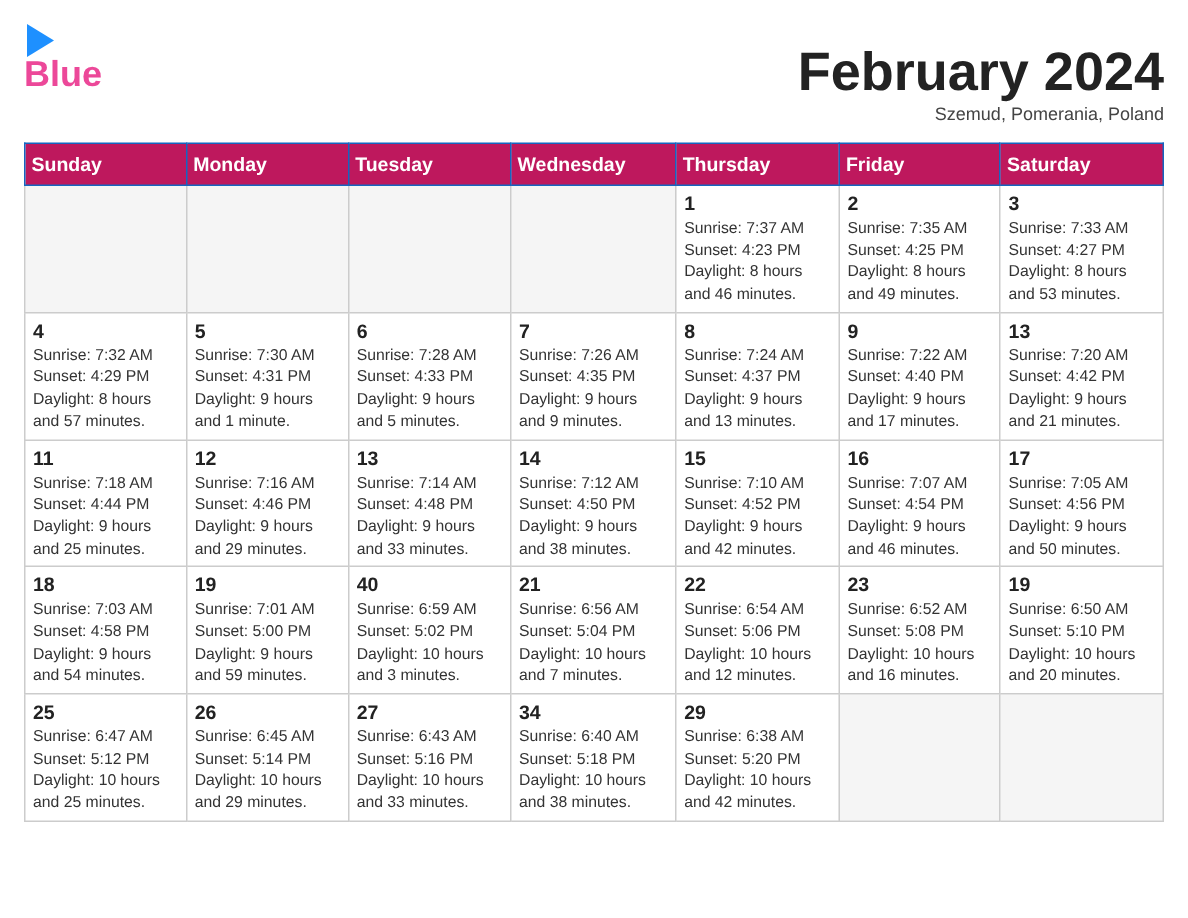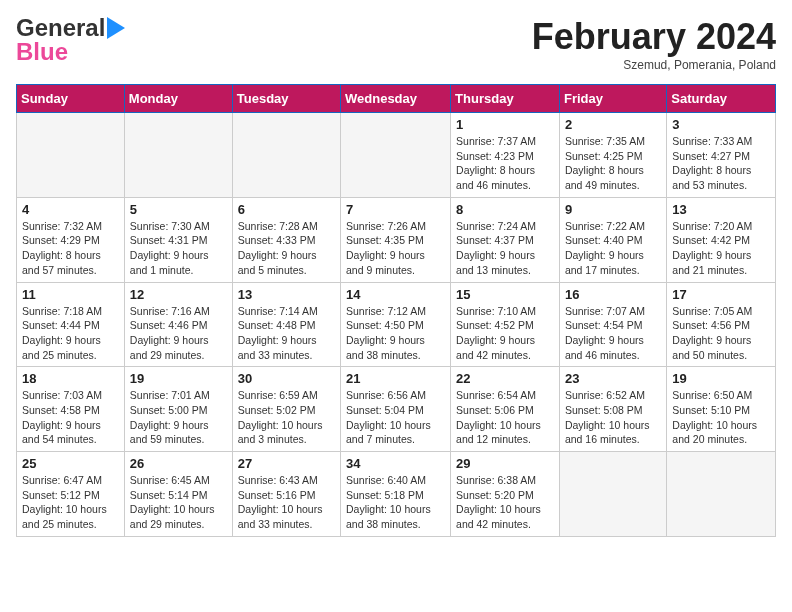--- a/index.html
+++ b/index.html
@@ -16,20 +16,21 @@
       align-items: flex-start;
       margin-bottom: 12px;
     }
     .title-area {
       text-align: right;
     }
     .month-title {
       font-size: 36px;
       font-weight: bold;
       color: #222;
+      margin-top: 11px;
     }
     .subtitle {
       font-size: 12px;
       color: #444;
     }
     table {
       width: 100%;
       border-collapse: collapse;
       font-size: 11px;
     }
@@ -93,21 +94,20 @@
       display: flex;
       align-items: center;
     }
   </style>
 </head>
 <body>
 
 <div class="header-area">
   <div class="logo-block">
     <div class="logo-row">
-      <span class="logo-name"><span class="gen">General</span></span>
       <span class="logo-blue-arrow"></span>
     </div>
     <div class="logo-below">Blue</div>
   </div>
   <div class="title-area">
     <div class="month-title">February 2024</div>
     <div class="subtitle">Szemud, Pomerania, Poland</div>
   </div>
 </div>
 
@@ -205,21 +205,21 @@
       <tr>
         <td>
           <span class="day-number">18</span>
           <div class="day-info">Sunrise: 7:03 AM<br>Sunset: 4:58 PM<br>Daylight: 9 hours<br>and 54 minutes.</div>
         </td>
         <td>
           <span class="day-number">19</span>
           <div class="day-info">Sunrise: 7:01 AM<br>Sunset: 5:00 PM<br>Daylight: 9 hours<br>and 59 minutes.</div>
         </td>
         <td>
-          <span class="day-number">30</span>
+          <span class="day-number">40</span>
           <div class="day-info">Sunrise: 6:59 AM<br>Sunset: 5:02 PM<br>Daylight: 10 hours<br>and 3 minutes.</div>
         </td>
         <td>
           <span class="day-number">21</span>
           <div class="day-info">Sunrise: 6:56 AM<br>Sunset: 5:04 PM<br>Daylight: 10 hours<br>and 7 minutes.</div>
         </td>
         <td>
           <span class="day-number">22</span>
           <div class="day-info">Sunrise: 6:54 AM<br>Sunset: 5:06 PM<br>Daylight: 10 hours<br>and 12 minutes.</div>
         </td>

